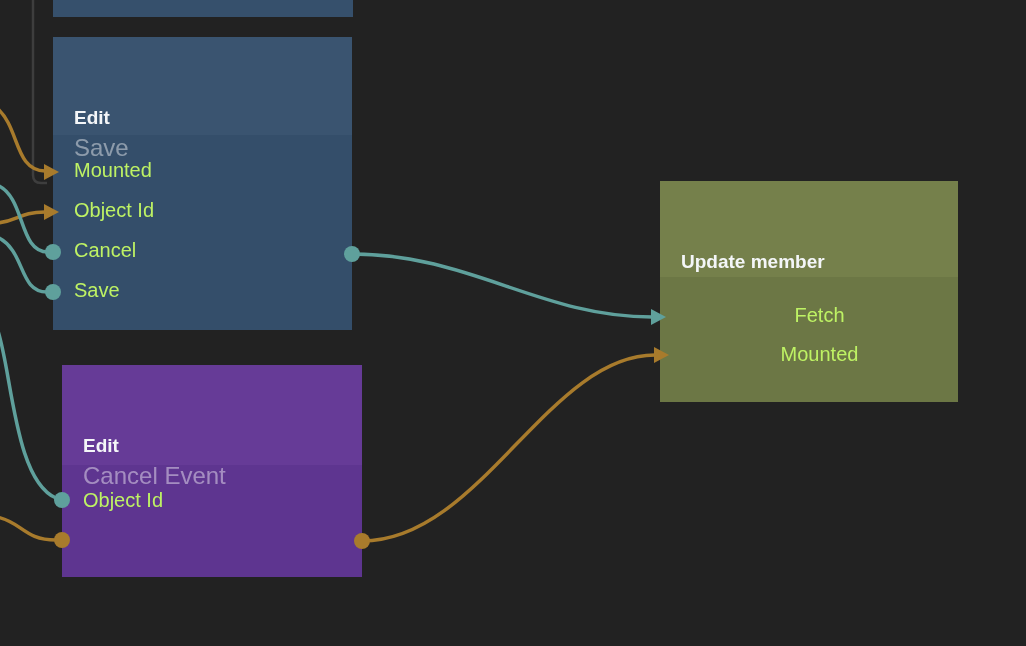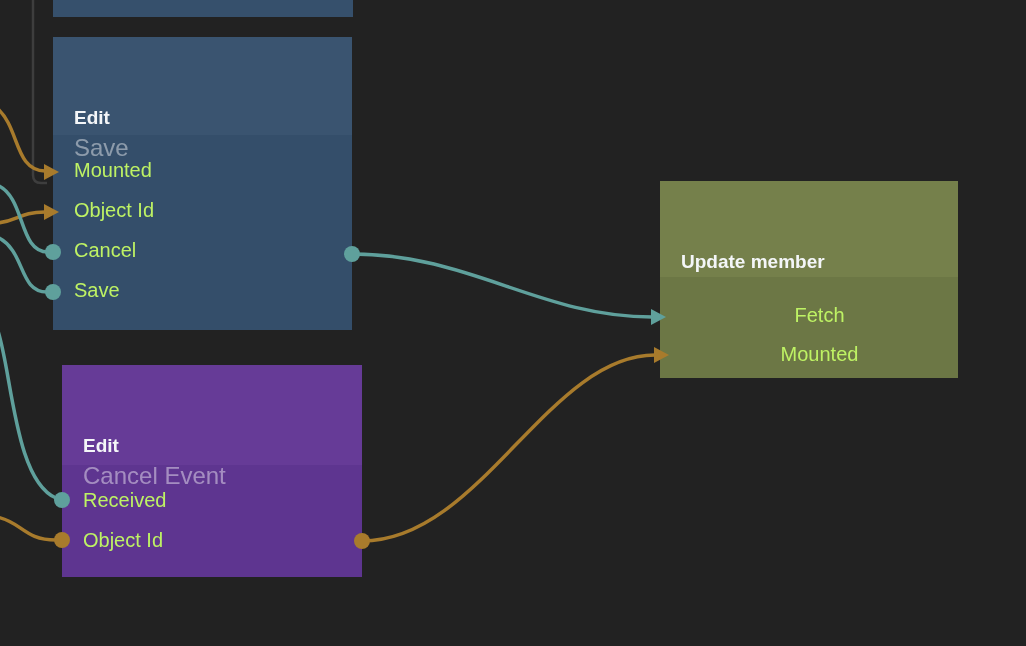--- a/index.html
+++ b/index.html
@@ -37,26 +37,25 @@
       <div class="port"><span>Save</span></div>
     </div>
   </div>
 
   <div class="node" style="left: 62px; top: 365px; width: 300px; height: 212px; --hdr: #663b97; --bod: #5e3590;">
     <div class="hdr" style="height:100px;">
       <div class="title">Edit</div>
       <div class="subtitle">Cancel Event</div>
     </div>
     <div class="ports" style="padding-top:15px;">
-      <div class="port"><span>Received</span></div>
       <div class="port"><span>Object Id</span></div>
     </div>
   </div>
 
-  <div class="node node-green" style="left: 660px; top: 181px; width: 298px; height: 197px; --hdr: #75804b; --bod: #6c7745;">
+  <div class="node node-green" style="left: 660px; top: 181px; width: 298px; height: 221px; --hdr: #75804b; --bod: #6c7745;">
     <div class="hdr" style="height:96px;">
       <div class="title">Update member</div>
     </div>
     <div class="ports" style="padding-top:19px;">
       <div class="port"><span>Fetch</span></div>
       <div class="port"><span>Mounted</span></div>
     </div>
   </div>
 
   <svg id="wires" width="1026" height="646" viewBox="0 0 1026 646">

